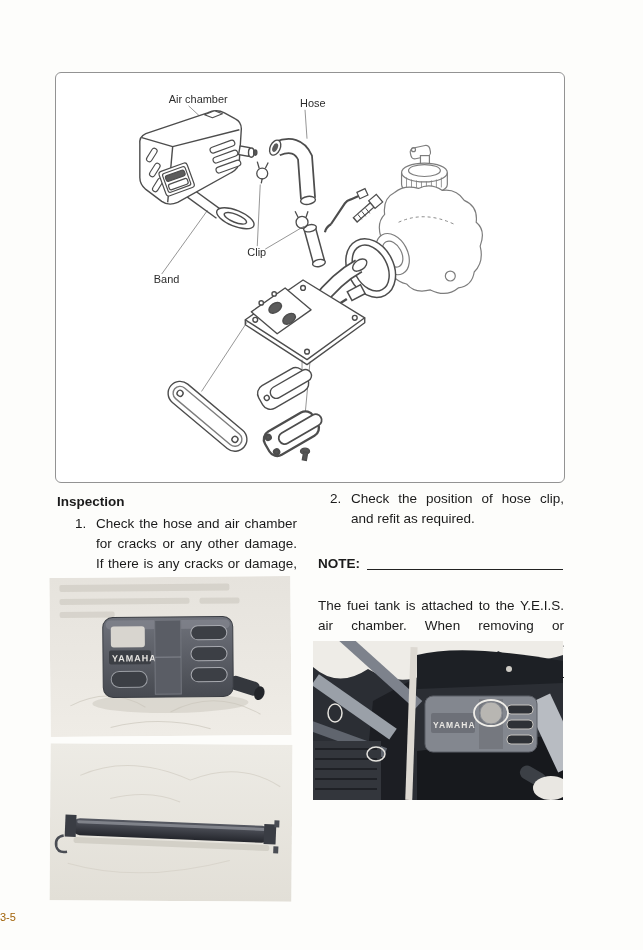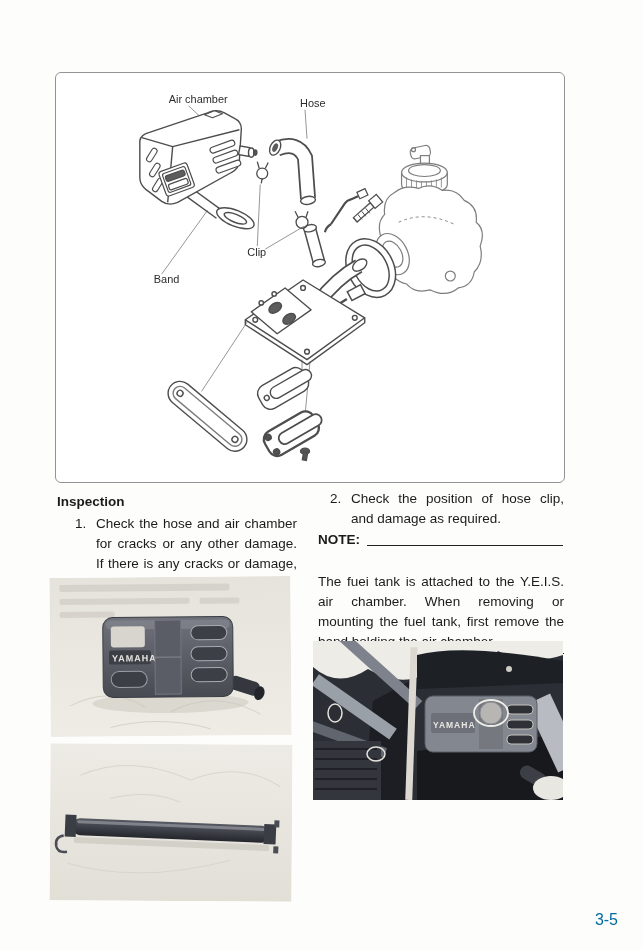--- a/index.html
+++ b/index.html
@@ -16,30 +16,30 @@
   .fig-label{font-size:11px;fill:#2c2c2c;}
   .col{position:absolute;font-size:13.5px;line-height:20px;}
   .col-left{left:57px;top:492px;width:240px;}
   .col-right{left:318px;top:489px;width:246px;}
   .heading{font-weight:700;font-size:13.5px;margin:0 0 2px 0;}
   .item{display:flex;}
   .col-left .item{margin-left:18px;}
   .col-right .item{margin-left:12px;}
   .num{flex:none;width:21px;}
   .itext{flex:1;text-align:justify;}
-  .note-head{display:flex;align-items:flex-end;margin-top:1px;font-weight:700;}
+  .note-head{display:flex;align-items:flex-end;margin-top:25px;font-weight:700;}
   .note-head .rule{flex:1;border-bottom:1.6px solid #222;margin:0 1px 4px 7px;}
   .note-body{text-align:justify;margin-top:22px;}
   .note-tail-rule{border-bottom:1.6px solid #222;margin-top:1px;}
   .photo{position:absolute;overflow:hidden;}
   .photo svg{display:block;width:100%;height:100%;}
   .photo-1{left:50px;top:577px;width:241px;height:159px;transform:rotate(-0.5deg);}
   .photo-2{left:50px;top:744px;width:242px;height:157px;transform:rotate(0.4deg);}
   .photo-3{left:313px;top:641px;width:250px;height:159px;}
-  .page-num{position:absolute;top:911px;left:0;width:618px;text-align:right;font-size:16px;color:#0369a1;}
+  .page-num{position:absolute;top:911px;left:0;width:618px;text-align:left;font-size:11px;color:#a16207;}
   .brand-text{font-weight:700;letter-spacing:1px;}
 </style>
 </head>
 <body>
 
 <div class="figure-box">
   <svg viewBox="0 0 510 411">
 
     <g stroke="#8a8a8a" stroke-width="0.9">
       <line x1="133" y1="33" x2="147" y2="46"></line>
@@ -197,21 +197,21 @@
   <div class="heading">Inspection</div>
   <div class="item">
     <span class="num">1.</span>
     <span class="itext">Check the hose and air chamber for cracks or any other damage.  If there is any cracks or damage, replace them.</span>
   </div>
 </div>
 
 <div class="col col-right">
   <div class="item">
     <span class="num">2.</span>
-    <span class="itext">Check the position of hose clip, and damage as required.</span>
+    <span class="itext">Check the position of hose clip, and refit as required.</span>
   </div>
   <div class="note-head">
     <span>NOTE:</span>
     <span class="rule"></span>
   </div>
   <div class="note-body">The fuei tank is attached to the Y.E.I.S. air chamber.  When removing or mounting the fuel tank, first remove the band holding the air chamber.</div>
   <div class="note-tail-rule"></div>
 </div>
 
 <div class="photo photo-1">

